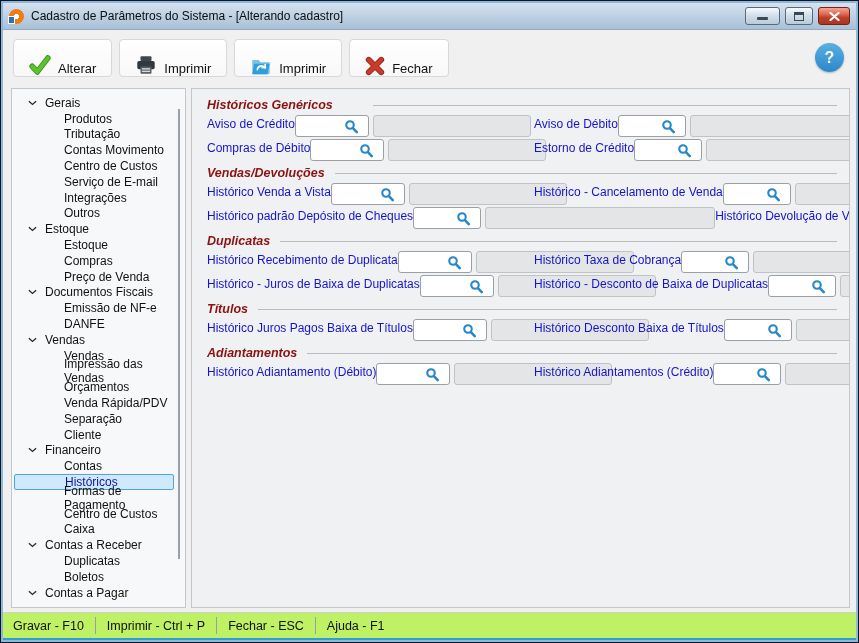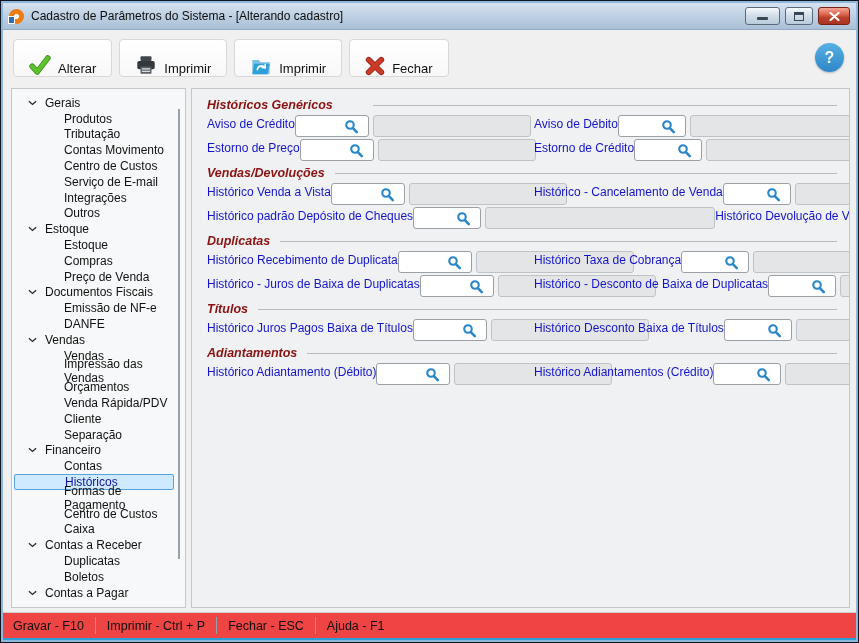--- a/index.html
+++ b/index.html
@@ -107,21 +107,21 @@
     display:flex; align-items:center; justify-content:flex-end;
     padding-right:9px; cursor:pointer;
   }
   .fr .lookup-box{ width:68px; }
   .lookup-rest{ height:22px; background:#e4e5e6; border:1px solid #c0c3c6; border-radius:3px; }
   .fl .lookup-rest{ width:158px; }
   .fr .lookup-rest{ width:230px; }
 
   
   .statusbar{
-    flex:0 0 26px; background:#ef4444; border-top:1px solid #cfcfcf;
+    flex:0 0 26px; background:#bef264; border-top:1px solid #cfcfcf;
     display:flex; align-items:center; font-size:12.5px; color:#111;
     padding-left:10px; margin-bottom:2px;
   }
   .sb-item{ white-space:nowrap; }
   .sb-sep{ width:1px; height:17px; background:#9aa0a6; margin:0 11px; }
 </style>
 </head>
 <body>
 
 <div class="window">
@@ -251,24 +251,24 @@
           <div class="tree-row child">
             <span>Impressão das Vendas</span>
           </div>
           <div class="tree-row child">
             <span>Orçamentos</span>
           </div>
           <div class="tree-row child">
             <span>Venda Rápida/PDV</span>
           </div>
           <div class="tree-row child">
+            <span>Separação</span>
+          </div>
+          <div class="tree-row child">
             <span>Cliente</span>
-          </div>
-          <div class="tree-row child">
-            <span>Separação</span>
           </div>
           <div class="tree-row group">
             <svg class="chev" width="9" height="6" viewBox="0 0 10 6">
               <polyline points="1,1 5,4.6 9,1" fill="none" stroke="#2b2b2b" stroke-width="1.5"></polyline>
             </svg>
             <span>Financeiro</span>
           </div>
           <div class="tree-row child">
             <span>Contas</span>
           </div>
@@ -332,21 +332,21 @@
                     <circle cx="8" cy="8" r="5" fill="none" stroke="#2787c9" stroke-width="2.8"></circle>
                     <line x1="12.2" y1="12.6" x2="17" y2="17.6" stroke="#2787c9" stroke-width="3.4" stroke-linecap="round"></line>
                   </svg>
                 </div>
                 <div class="lookup-rest"></div>
               </div>
             </div>
           </div>
           <div class="pair-row">
             <div class="field fl">
-              <div class="f-label">Estorno de Preço</div>
+              <div class="f-label">Compras de Débito</div>
               <div class="f-control">
                 <div class="lookup-box">
                   <svg width="15" height="15" viewBox="0 0 20 20">
                     <circle cx="8" cy="8" r="5" fill="none" stroke="#2787c9" stroke-width="2.8"></circle>
                     <line x1="12.2" y1="12.6" x2="17" y2="17.6" stroke="#2787c9" stroke-width="3.4" stroke-linecap="round"></line>
                   </svg>
                 </div>
                 <div class="lookup-rest"></div>
               </div>
             </div>

